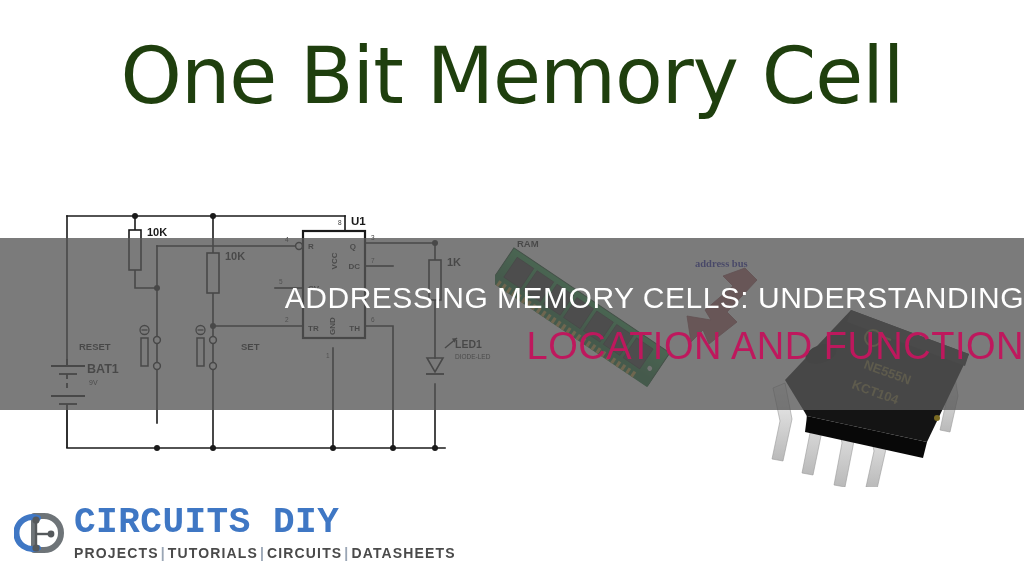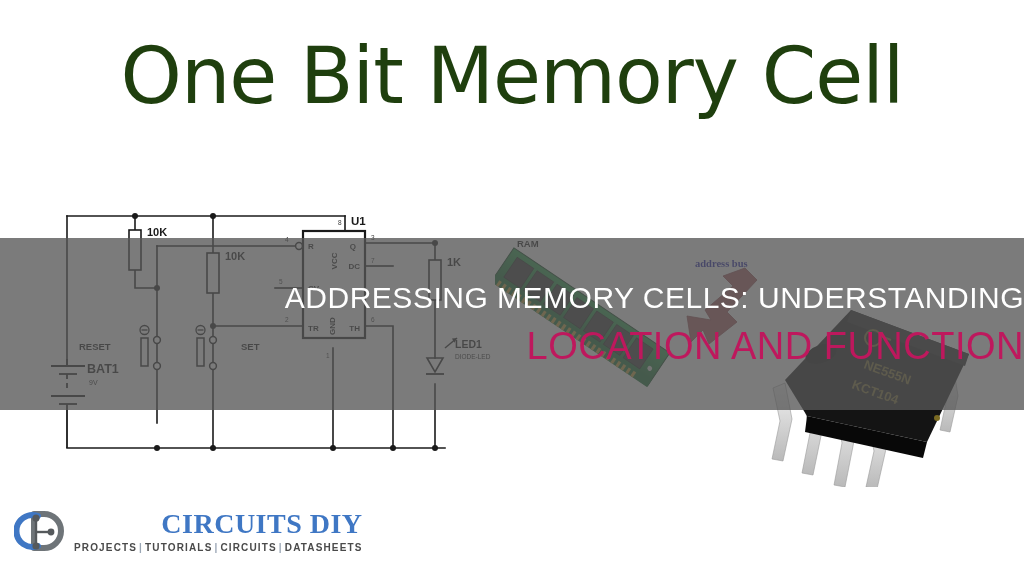--- a/index.html
+++ b/index.html
@@ -55,25 +55,25 @@
     color:#be185d;font-size:38px;line-height:46px;font-weight:400;
     letter-spacing:.5px;white-space:nowrap;
     font-family:"Liberation Sans", sans-serif;
   }
 
   
   .logo{position:absolute;left:14px;top:505px;display:flex;align-items:center;gap:8px;}
   .logo-mark{width:52px;height:52px;flex:0 0 auto;}
   .logo-text{display:flex;flex-direction:column;line-height:1;}
   .logo-word{
-    font-size:28px;font-weight:700;color:#3f77c4;letter-spacing:.5px;
-    font-family:Liberation Serif, serif;white-space:nowrap;text-align:right;
+    font-size:36px;font-weight:700;color:#3f77c4;letter-spacing:.5px;
+    font-family:Liberation Mono, monospace;white-space:nowrap;
   }
   .logo-tag{
-    margin-top:5px;font-size:10px;font-weight:700;color:#4a4a4a;
+    margin-top:5px;font-size:14px;font-weight:700;color:#4a4a4a;
     letter-spacing:1.15px;white-space:nowrap;
     font-family:"Liberation Sans", sans-serif;
   }
   .sep{color:#9aa6b5;margin:0 2px;}
 </style>
 </head>
 <body>
 
 <div id="stage">
 

